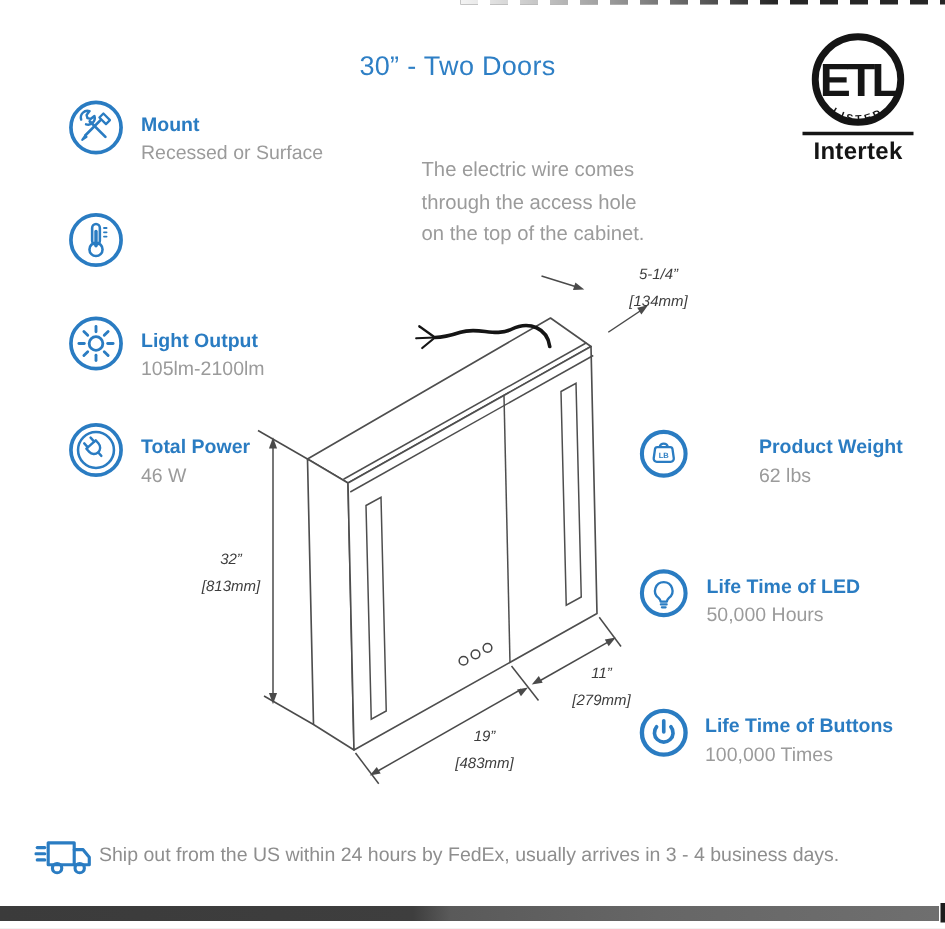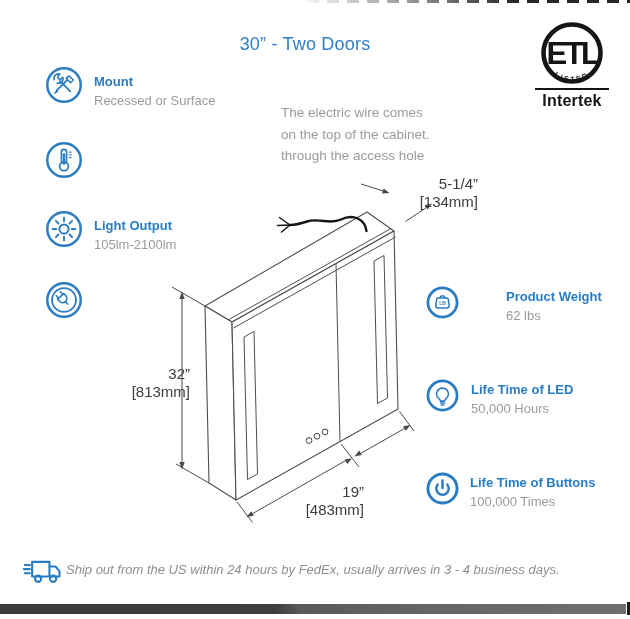--- a/index.html
+++ b/index.html
@@ -8,22 +8,22 @@
   .page{position:relative;width:630px;height:619px;background:#ffffff;overflow:hidden;
         font-family:"Liberation Sans",sans-serif;margin:0 auto;}
   .abs{position:absolute;}
   .title{position:absolute;left:155px;top:34px;width:300px;text-align:center;
          font-size:18px;color:#2e7fc5;letter-spacing:.2px;}
   .note{position:absolute;left:281px;top:74px;font-size:13.5px;color:#9b9b9b;line-height:21.5px;margin-top:28px;}
   .spec{position:absolute;display:flex;align-items:flex-end;gap:11px;}
   .icon-wrap{color:var(--accent);flex:0 0 auto;}
   .spec-label{font-size:13px;font-weight:700;color:var(--accent);margin-top:2px;white-space:nowrap;}
   .spec-value{font-size:13px;color:var(--gray);margin-top:4px;white-space:nowrap;}
-  .dim{position:absolute;font-size:15px;color:#3d3d3d;text-align:right;line-height:18px;white-space:nowrap;}
-  .ship-text{position:absolute;left:66px;top:562px;font-size:13px;color:#8e8e8e;white-space:nowrap;font-style:italic;}
+  .dim{position:absolute;font-size:10px;color:#3d3d3d;text-align:center;line-height:18px;white-space:nowrap;font-style:italic;}
+  .ship-text{position:absolute;left:66px;top:562px;font-size:13px;color:#8e8e8e;white-space:nowrap;}
   .top-dashes{position:absolute;left:307px;top:0;width:323px;height:3px;
       background:
         linear-gradient(90deg, rgba(255,255,255,.95) 0%, rgba(255,255,255,.55) 30%, rgba(255,255,255,0) 65%),
         repeating-linear-gradient(90deg,#262626 0 12px, rgba(0,0,0,0) 12px 20px);}
   .bottom-bar{position:absolute;left:0;top:604px;width:626px;height:10px;
       background:linear-gradient(90deg,#3b3b3b 0%,#3e3e3e 44%,#5a5a5a 48%,#666666 70%,#6f6f6f 100%);}
   .bottom-tick{position:absolute;left:627px;top:602px;width:3px;height:13px;background:#1d1d1d;}
   .diagram{position:absolute;left:0;top:0;pointer-events:none;}
   svg text{font-family:"Liberation Sans",sans-serif;}
 </style>
@@ -44,22 +44,22 @@
       <text font-size="7" letter-spacing="2.2" font-weight="700" fill="#151515">
         <textPath href="#etlarc" startOffset="50%" text-anchor="middle">LISTED</textPath>
       </text>
       <line x1="3" y1="73" x2="77" y2="73" stroke="#151515" stroke-width="2.2"></line>
       <text x="40" y="90" text-anchor="middle" font-size="16" font-weight="600" fill="#151515" letter-spacing=".2">Intertek</text>
     </svg>
   </div>
 
   <div class="note">
     <div>The electric wire comes</div>
+    <div>through the access hole</div>
     <div>on the top of the cabinet.</div>
-    <div>through the access hole</div>
   </div>
 
   <div class="spec" style="left:45px;top:66px;">
     <span class="icon-wrap">
       <svg width="38" height="38" viewBox="0 0 40 40" fill="none" stroke="currentColor" stroke-linecap="round" stroke-linejoin="round">
         <circle cx="20" cy="20" r="17.6" stroke-width="2.6"></circle>
         <path d="M9.6,14.4 a4.7,4.7 0 0 1 5.9,-5.9 l-2.1,2.7 0.6,2.2 2.2,0.6 2.7,-2.1 a4.7,4.7 0 0 1 -5.9,5.9" stroke-width="1.7"></path>
         <line x1="15.6" y1="15.6" x2="26.6" y2="26.6" stroke-width="1.9"></line>
         <path d="M25.2,10.2 l4.6,4.6 -2.8,2.8 -4.6,-4.6 Z" stroke-width="1.6"></path>
         <line x1="23.2" y1="14.8" x2="12.6" y2="25.4" stroke-width="1.9"></line>
@@ -113,20 +113,24 @@
         <circle cx="20" cy="20" r="17.6" stroke-width="2.6"></circle>
         <circle cx="20" cy="20" r="12.6" stroke-width="1.8"></circle>
         <g transform="rotate(-42 20 20)" stroke-width="1.7">
           <line x1="17" y1="11" x2="17" y2="14.8"></line>
           <line x1="23" y1="11" x2="23" y2="14.8"></line>
           <path d="M15.6,14.8 h8.8 v3 a4.4,4.4 0 0 1 -8.8,0 Z"></path>
           <line x1="20" y1="22.4" x2="20" y2="25.6"></line>
         </g>
       </svg>
     </span>
+    <div class="spec-text">
+      <div class="spec-label">Total Power</div>
+      <div class="spec-value">46 W</div>
+    </div>
   </div>
 
   <div class="spec" style="left:426px;top:286px;gap:47px;">
     <span class="icon-wrap">
       <svg width="33" height="33" viewBox="0 0 34 34" fill="none" stroke="currentColor" stroke-linecap="round" stroke-linejoin="round">
         <circle cx="17" cy="17" r="15" stroke-width="2.8"></circle>
         <path d="M14.2,12.2 a2.9,2.9 0 0 1 5.6,0" stroke-width="1.6"></path>
         <path d="M12.6,12.4 h8.8 a1.6,1.6 0 0 1 1.6,1.4 l0.9,6.3 a2.2,2.2 0 0 1 -2.2,2.5 h-9.4 a2.2,2.2 0 0 1 -2.2,-2.5 l0.9,-6.3 a1.6,1.6 0 0 1 1.6,-1.4 Z" stroke-width="1.6"></path>
         <text x="17" y="20" font-size="5.2" font-weight="700" text-anchor="middle" fill="currentColor" stroke="none">LB</text>
       </svg>
@@ -223,20 +227,24 @@
     <div>[134mm]</div>
   </div>
   <div class="dim" style="left:118px;top:365px;width:72px;">
     <div>32”</div>
     <div>[813mm]</div>
   </div>
   <div class="dim" style="left:282px;top:483px;width:82px;">
     <div>19”</div>
     <div>[483mm]</div>
   </div>
+  <div class="dim" style="left:366px;top:441px;width:70px;">
+    <div>11”</div>
+    <div>[279mm]</div>
+  </div>
 
   <div class="abs" style="left:23px;top:552px;color:var(--accent);">
     <svg width="42" height="38" viewBox="0 0 46 38" fill="none" stroke="currentColor" stroke-width="2.3" stroke-linecap="round" stroke-linejoin="round">
       <path d="M10,9 h19 v16 h-19 Z"></path>
       <path d="M29,14 h6.5 l4.5,5.5 v5.5 h-11"></path>
       <circle cx="16.5" cy="27.5" r="3.4"></circle>
       <circle cx="33" cy="27.5" r="3.4"></circle>
       <line x1="2" y1="12.5" x2="7.5" y2="12.5"></line>
       <line x1="0.8" y1="17" x2="7.5" y2="17"></line>
       <line x1="2" y1="21.5" x2="7.5" y2="21.5"></line>

